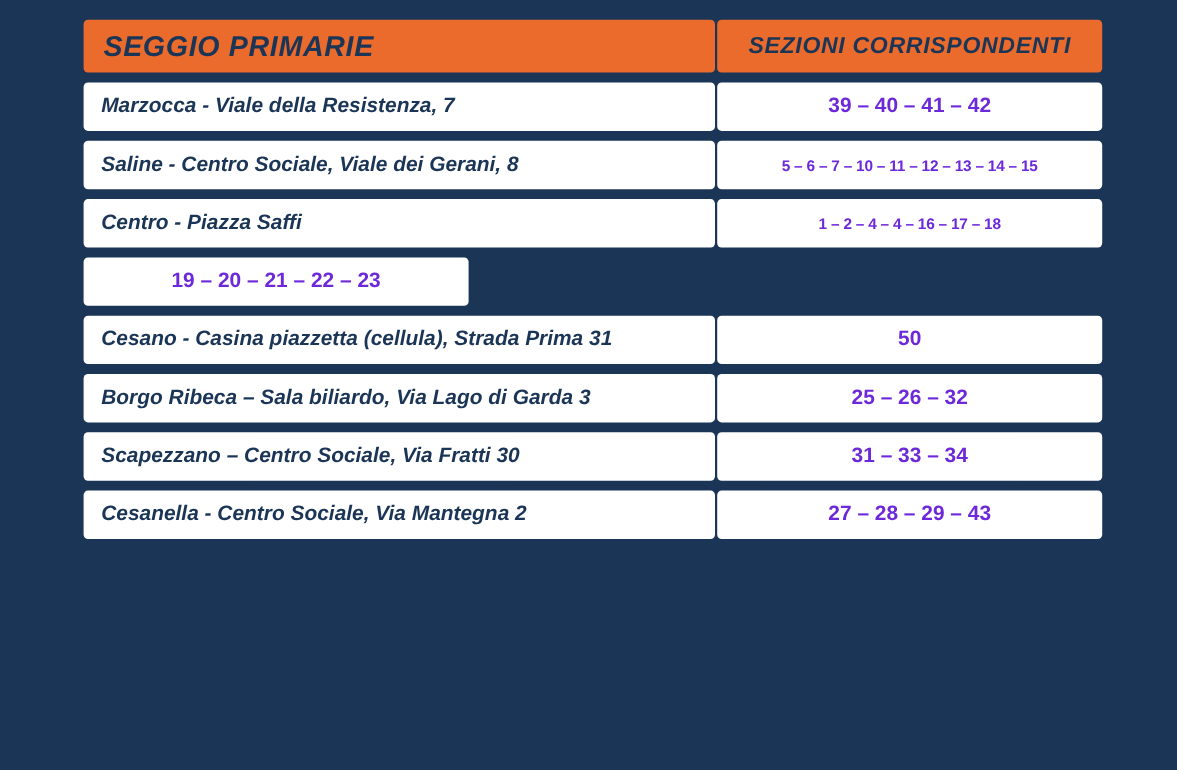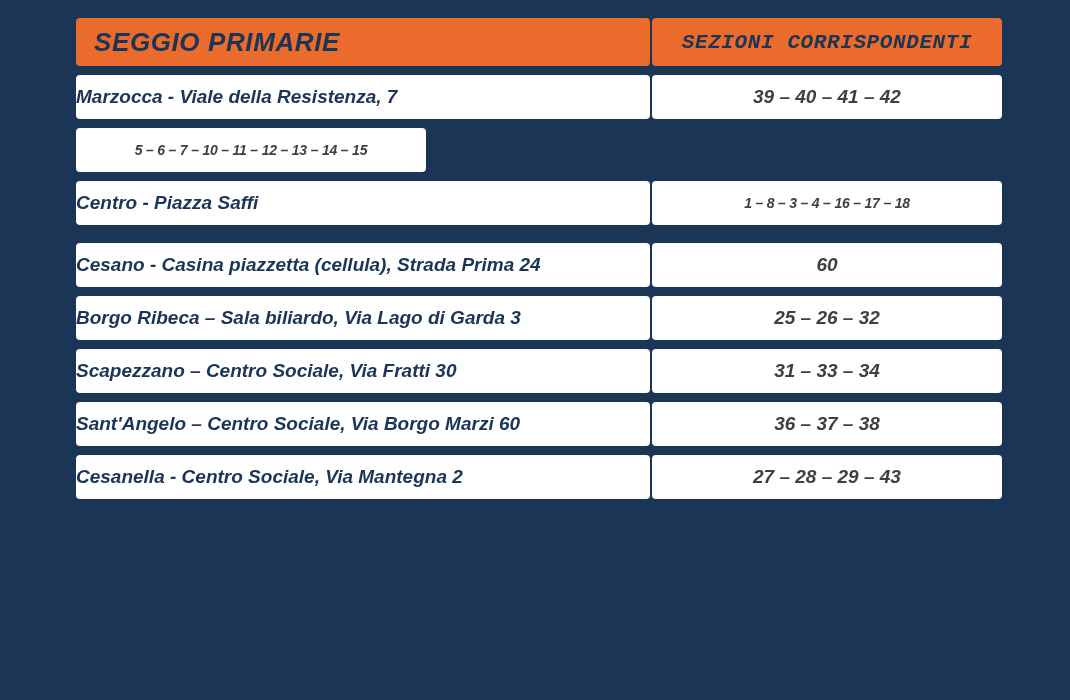--- a/index.html
+++ b/index.html
@@ -41,61 +41,60 @@
     background: #ea6b2c;
     height: 48px;
     border-radius: 4px;
   }
   .header .col-left {
     padding-left: 18px;
     justify-content: flex-start;
   }
   .header .col-right {
     justify-content: center;
-    font-family: Liberation Mono, monospace;
   }
   .header-text {
     font-size: 26px;
     font-weight: bold;
     font-style: italic;
     color: #1b3557;
     letter-spacing: 0.6px;
     white-space: nowrap;
   }
   .header-text.small {
     font-size: 21px;
   }
   
   .body-row .cell {
     background: #ffffff;
     height: 44px;
     border-radius: 4px;
   }
   .body-row .col-left {
+    padding-left: 16px;
     justify-content: flex-start;
   }
   .body-row .col-right {
     justify-content: center;
   }
   .seat-text {
     font-size: 19px;
     font-weight: bold;
     font-style: italic;
     color: #1b3557;
     white-space: nowrap;
   }
   .seat-text.shrink {
     font-size: 17px;
     letter-spacing: -0.2px;
   }
   .sections-text {
     font-size: 19px;
     font-weight: bold;
-    font-style: italic;
-    color: #404040;
+    color: #6d28d9;
     white-space: nowrap;
   }
   .sections-text.shrink {
     font-size: 14px;
     letter-spacing: -0.2px;
   }
 </style>
 </head>
 <body>
 
@@ -113,43 +112,49 @@
   <div class="row body-row">
     <div class="cell col-left">
       <span class="seat-text">Marzocca - Viale della Resistenza, 7</span>
     </div>
     <div class="cell col-right">
       <span class="sections-text">39 – 40 – 41 – 42</span>
     </div>
   </div>
 
   <div class="row body-row">
+    <div class="cell col-left">
+      <span class="seat-text">Saline - Centro Sociale, Viale dei Gerani, 8</span>
+    </div>
     <div class="cell col-right">
       <span class="sections-text shrink">5 – 6 – 7 – 10 – 11 – 12 – 13 – 14 – 15</span>
     </div>
   </div>
 
   <div class="row body-row">
     <div class="cell col-left">
       <span class="seat-text">Centro - Piazza Saffi</span>
     </div>
     <div class="cell col-right">
-      <span class="sections-text shrink">1 – 8 – 3 – 4 – 16 – 17 – 18</span>
+      <span class="sections-text shrink">1 – 2 – 4 – 4 – 16 – 17 – 18</span>
     </div>
   </div>
 
   <div class="row body-row">
+    <div class="cell col-right">
+      <span class="sections-text">19 – 20 – 21 – 22 – 23</span>
+    </div>
   </div>
 
   <div class="row body-row">
     <div class="cell col-left">
-      <span class="seat-text">Cesano - Casina piazzetta (cellula), Strada Prima 24</span>
+      <span class="seat-text">Cesano - Casina piazzetta (cellula), Strada Prima 31</span>
     </div>
     <div class="cell col-right">
-      <span class="sections-text">60</span>
+      <span class="sections-text">50</span>
     </div>
   </div>
 
   <div class="row body-row">
     <div class="cell col-left">
       <span class="seat-text">Borgo Ribeca – Sala biliardo, Via Lago di Garda 3</span>
     </div>
     <div class="cell col-right">
       <span class="sections-text">25 – 26 – 32</span>
     </div>
@@ -159,28 +164,20 @@
   <div class="row body-row">
     <div class="cell col-left">
       <span class="seat-text">Scapezzano – Centro Sociale, Via Fratti 30</span>
     </div>
     <div class="cell col-right">
       <span class="sections-text">31 – 33 – 34</span>
     </div>
   </div>
 
 
-  <div class="row body-row">
-    <div class="cell col-left">
-      <span class="seat-text">Sant'Angelo – Centro Sociale, Via Borgo Marzi 60</span>
-    </div>
-    <div class="cell col-right">
-      <span class="sections-text">36 – 37 – 38</span>
-    </div>
-  </div>
 
   <div class="row body-row">
     <div class="cell col-left">
       <span class="seat-text">Cesanella - Centro Sociale, Via Mantegna 2</span>
     </div>
     <div class="cell col-right">
       <span class="sections-text">27 – 28 – 29 – 43</span>
     </div>
   </div>
 

